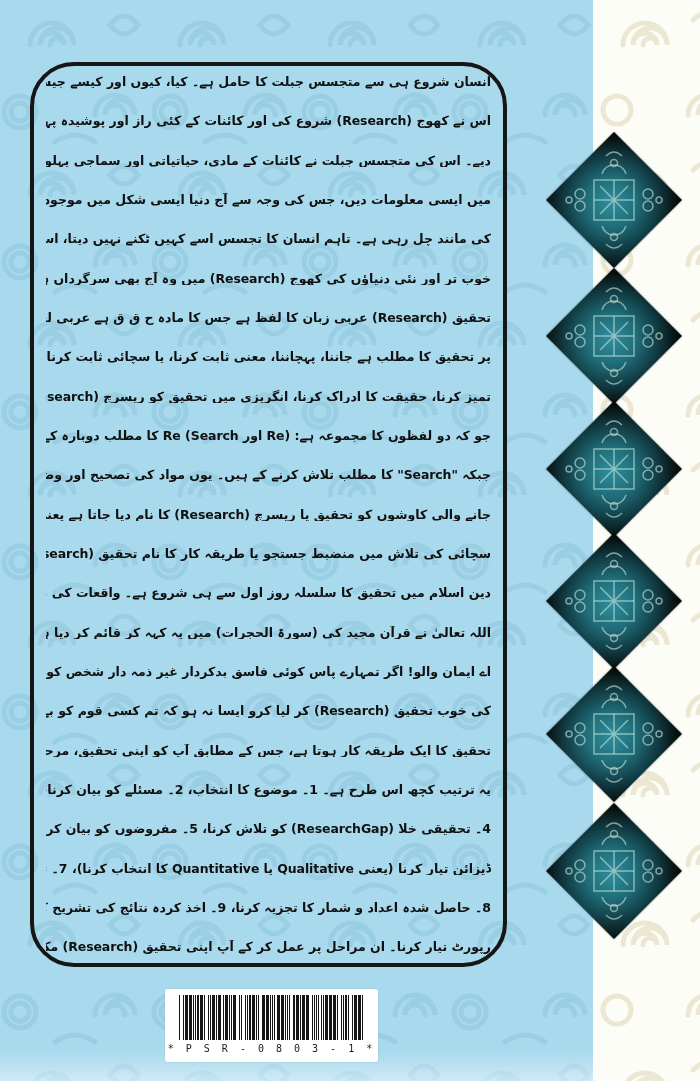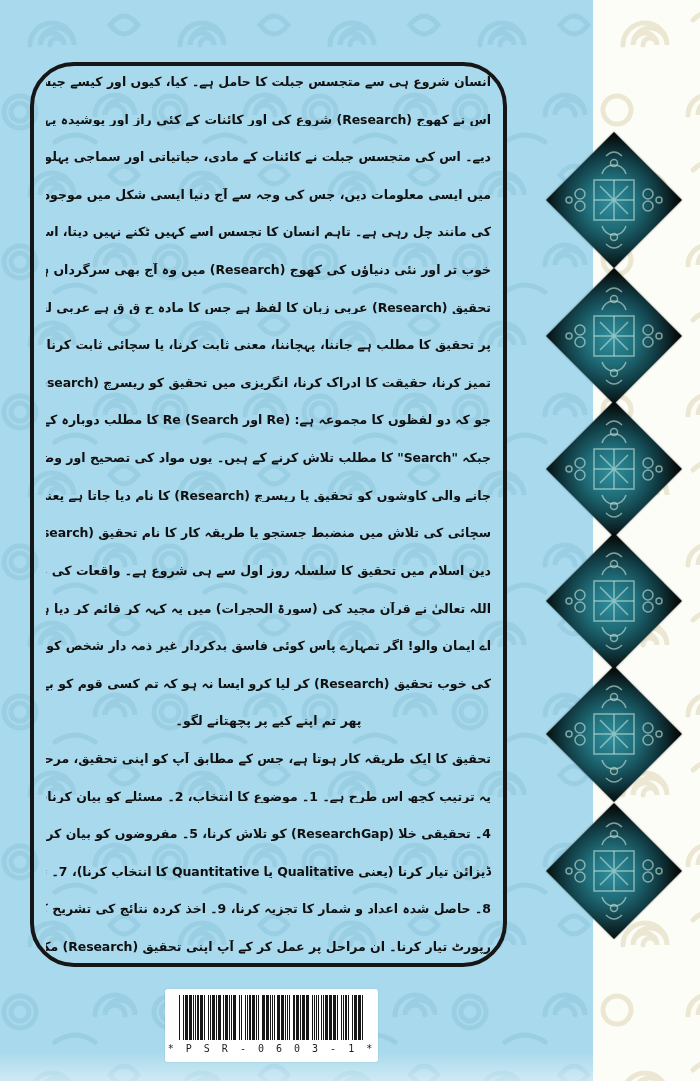--- a/index.html
+++ b/index.html
@@ -233,21 +233,20 @@
       <div class="tline">پر تحقیق کا مطلب ہے جاننا، پہچاننا، معنی ثابت کرنا، یا سچائی ثابت کرنا، کھرے کھوٹے کی</div>
       <div class="tline">تمیز کرنا، حقیقت کا ادراک کرنا، انگریزی میں تحقیق کو ریسرچ (Research) کہا جاتا ہے</div>
       <div class="tline">جو کہ دو لفظوں کا مجموعہ ہے: (Re اور Search) Re کا مطلب دوبارہ کے ہیں ۔</div>
       <div class="tline">جبکہ "Search" کا مطلب تلاش کرنے کے ہیں۔ یوں مواد کی تصحیح اور وضاحت کے لئے کی</div>
       <div class="tline">جانے والی کاوشوں کو تحقیق یا ریسرچ (Research) کا نام دیا جاتا ہے یعنی حق، حقیقت اور</div>
       <div class="tline">سچائی کی تلاش میں منضبط جستجو یا طریقہ کار کا نام تحقیق (Research) ہے۔</div>
       <div class="tline">دین اسلام میں تحقیق کا سلسلہ روزِ اول سے ہی شروع ہے۔ واقعات کی صحت معلوم کرنے کا اصول</div>
       <div class="tline">اللہ تعالیٰ نے قرآن مجید کی (سورۃ الحجرات) میں یہ کہہ کر قائم کر دیا ہے:</div>
       <div class="tline">اے ایمان والو! اگر تمہارے پاس کوئی فاسق بدکردار غیر ذمہ دار شخص کوئی خبر لائے تو اس</div>
       <div class="tline">کی خوب تحقیق (Research) کر لیا کرو ایسا نہ ہو کہ تم کسی قوم کو بے علمی میں ضرور پہنچاؤ</div>
-      <div class="tline">پھر تم اپنے کیے پر پچھتانے لگو۔</div>
       <div class="tline">تحقیق کا ایک طریقہ کار ہوتا ہے، جس کے مطابق آپ کو اپنی تحقیق، مرحلہ وار آگے بڑھانی ہوتی ہے۔</div>
       <div class="tline">یہ ترتیب کچھ اس طرح ہے۔ 1۔ موضوع کا انتخاب، 2۔ مسئلے کو بیان کرنا، 3۔ علمی مواد کا مطالعہ،</div>
       <div class="tline">4۔ تحقیقی خلا (ResearchGap) کو تلاش کرنا، 5۔ مفروضوں کو بیان کرنا، 6۔ تحقیق کا</div>
       <div class="tline">ڈیزائن تیار کرنا (یعنی Qualitative یا Quantitative کا انتخاب کرنا)، 7۔ تجربہ کرنا،</div>
       <div class="tline">8۔ حاصل شدہ اعداد و شمار کا تجزیہ کرنا، 9۔ اخذ کردہ نتائج کی تشریح کرنا، 10۔ اپنے کام کی فائنل</div>
       <div class="tline">رپورٹ تیار کرنا۔ ان مراحل پر عمل کر کے آپ اپنی تحقیق (Research) مکمل کر سکتے ہیں۔</div>
     </div>
   </div>
 
   <div class="barcode">
@@ -366,16 +365,16 @@
         <div class="s" style="width: 2.8px;"></div>
         <div class="b" style="width: 1px;"></div>
         <div class="s" style="width: 1px;"></div>
         <div class="b" style="width: 2.8px;"></div>
         <div class="s" style="width: 1px;"></div>
         <div class="b" style="width: 2.8px;"></div>
         <div class="s" style="width: 1px;"></div>
         <div class="b" style="width: 1px;"></div>
         <div class="s" style="width: 1px;"></div>
       </div>
-    <div class="bc-text">* P S R - 0 6 0 3 - 1 *</div>
+    <div class="bc-text">* P S R - 0 8 0 3 - 1 *</div>
   </div>
 
 </div>
 
 </body></html>

